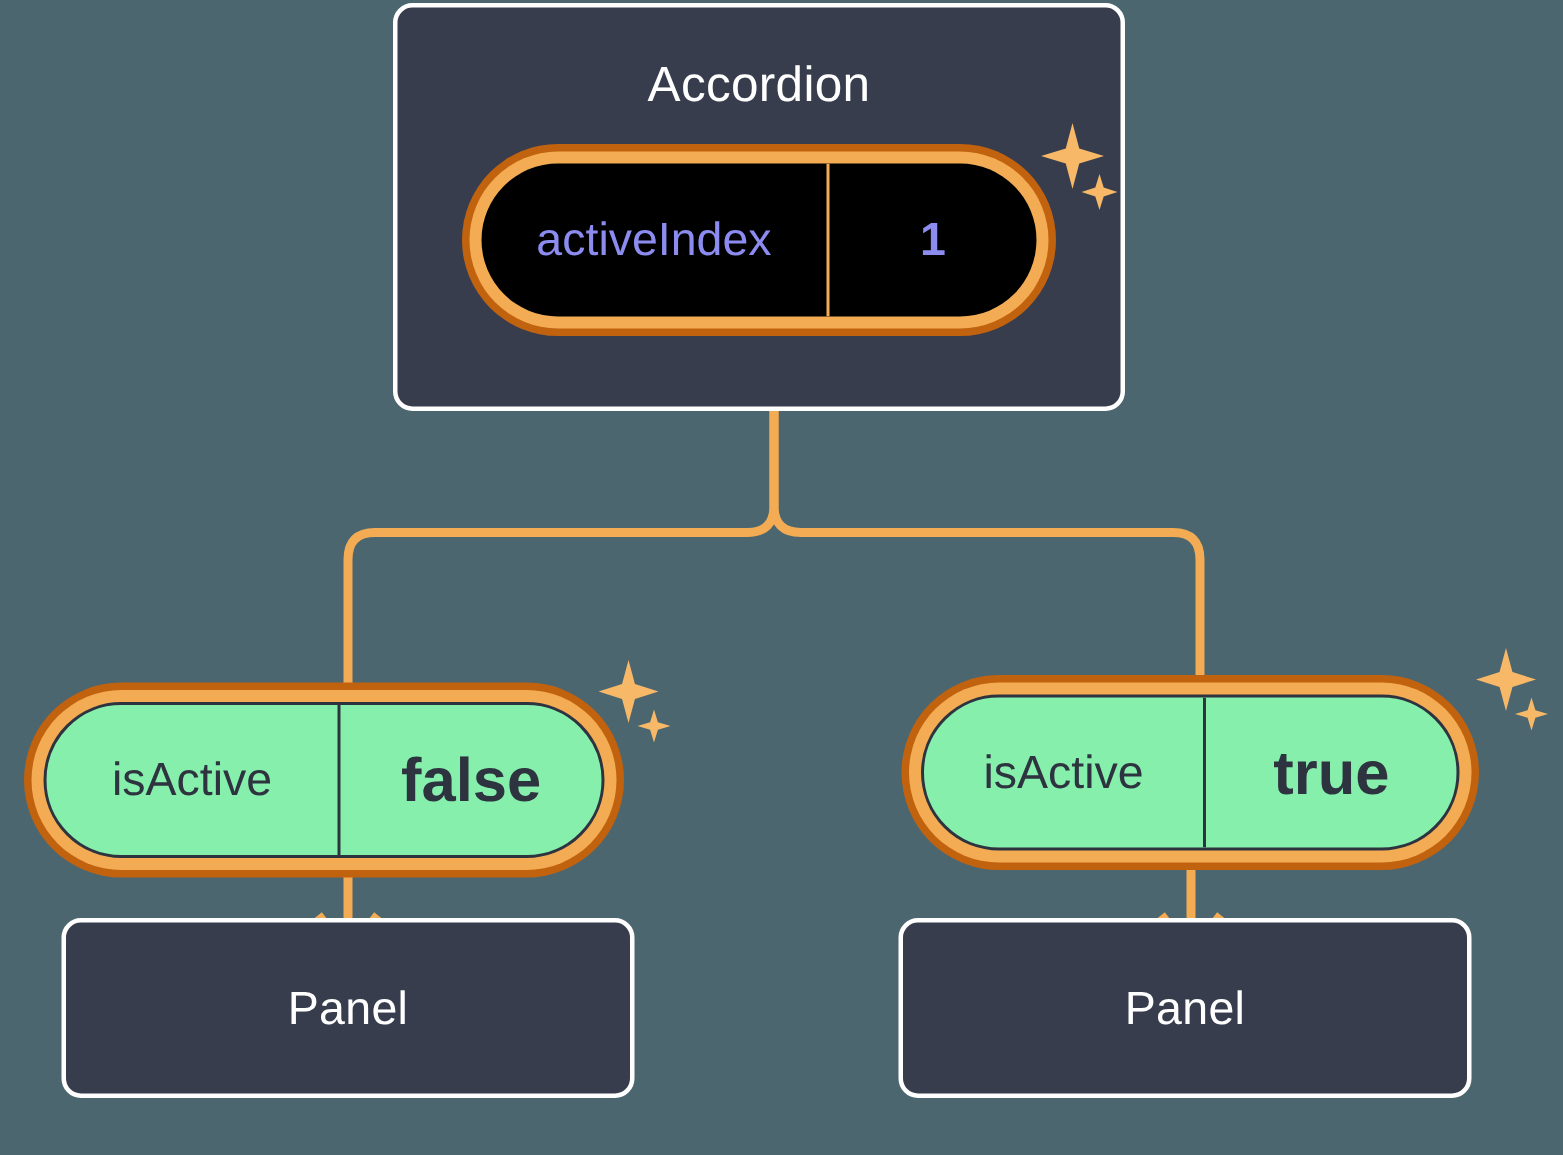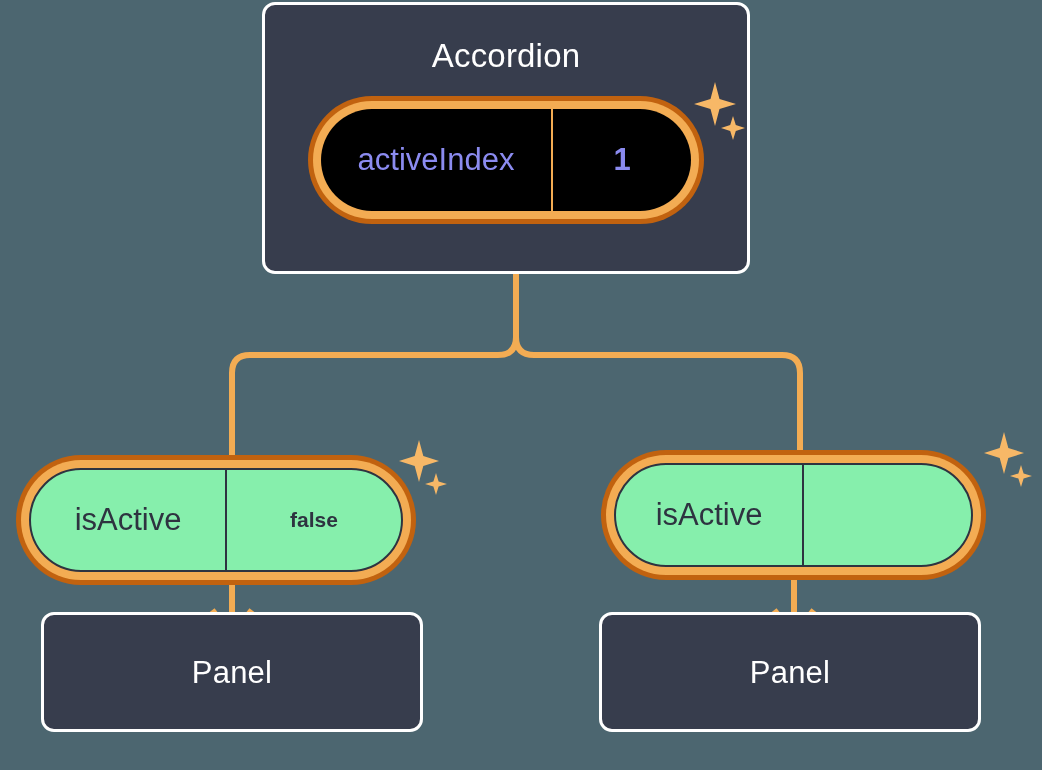--- a/index.html
+++ b/index.html
@@ -153,21 +153,21 @@
   }
   .pill-purple .pill-key {
     flex: 0 0 53%;
     color: #2e3340;
     font-size: 31px;
     border-right: 2px solid #2e3340;
   }
   .pill-purple .pill-val {
     flex: 1 1 auto;
     color: #2e3340;
-    font-size: 21px;
+    font-size: 41px;
     font-weight: 700;
   }
   #pill-is-active-left  { left: 16px;  top: 455px; width: 400px; }
   #pill-is-active-right { left: 601px; top: 450px; width: 385px; }
 
   
   .sparkles {
     position: absolute;
     z-index: 4;
     pointer-events: none;
@@ -244,20 +244,21 @@
 
   <div id="panel-left" class="node panel-node">
     <div class="node-title">Panel</div>
   </div>
 
   <div id="pill-is-active-right" class="pill-wrap pill-purple">
     <div class="pill-shell"></div>
     <div class="pill-ring"></div>
     <div class="pill-body">
       <div class="pill-key">isActive</div>
+      <div class="pill-val">true</div>
     </div>
   </div>
 
   <div id="sparkles-right-pill" class="sparkles">
     <svg width="56" height="62" viewBox="0 0 56 62">
       <path d="M26 0 L30.3 16 L46 21 L30.3 26 L26 42 L21.7 26 L6 21 L21.7 16 Z" fill="#f7b867"></path>
       <path d="M43 33 L45.6 41.5 L54 44 L45.6 46.5 L43 55 L40.4 46.5 L32 44 L40.4 41.5 Z" fill="#f7b867"></path>
     </svg>
   </div>
 

